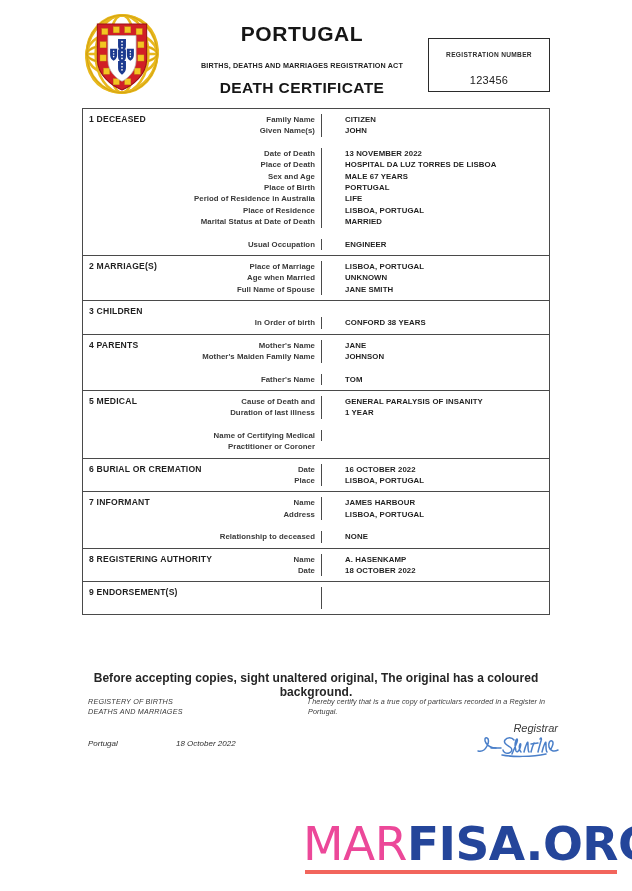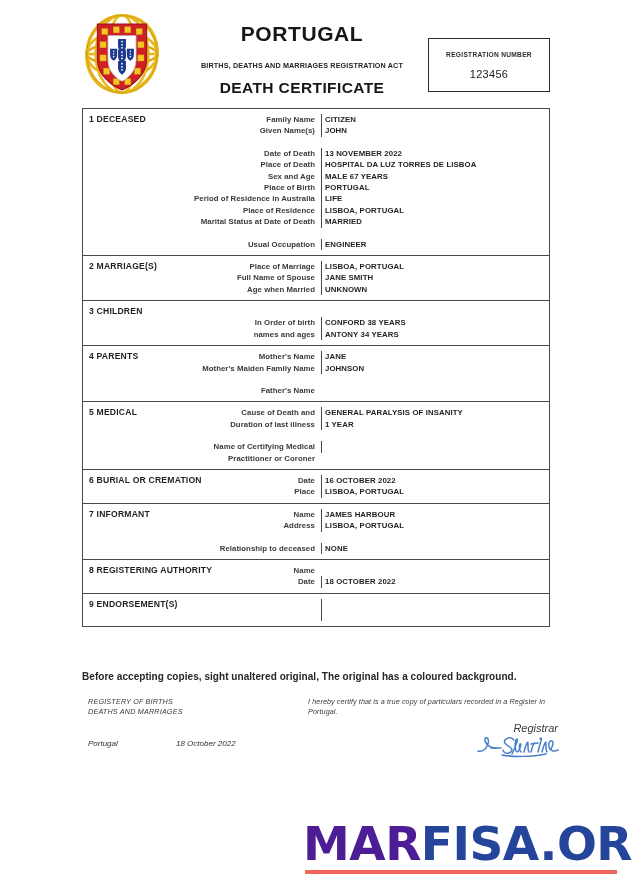--- a/index.html
+++ b/index.html
@@ -65,21 +65,21 @@
   .regbox-label {
     font-size: 6.6px;
     font-weight: bold;
     letter-spacing: 0.3px;
     color: #2e2e2e;
     margin-top: 12px;
   }
   .regbox-value {
     font-size: 11px;
     color: #1a1a1a;
-    margin-top: 10px;
+    margin-top: 16px;
     letter-spacing: 0.3px;
   }
 
   
   .cert-table {
     position: absolute;
     left: 82px; top: 108px;
     width: 468px;
     border: 1px solid #4a4a4a;
     border-bottom: none;
@@ -113,21 +113,21 @@
     text-align: right;
     padding-right: 6px;
     font-size: 7.8px;
     font-weight: bold;
     color: #3a3a3a;
     line-height: 11.4px;
     letter-spacing: 0.05px;
   }
   .row-value {
     flex: 1 1 auto;
-    padding-left: 3px;
+    padding-left: 23px;
     border-left: 1px solid #4a4a4a;
     font-size: 7.8px;
     font-weight: bold;
     color: #1f1f1f;
     line-height: 11.4px;
     letter-spacing: 0.1px;
     align-self: stretch;
   }
   .row-value.blank { color: transparent; }
   .sec-spacer {
@@ -135,21 +135,22 @@
     min-height: 11px;
   }
   .sec-spacer .sp-l { width: 238px; flex: 0 0 238px; }
   .sec-spacer .sp-r { flex: 1 1 auto; border-left: 1px solid #4a4a4a; }
 
   
   .disclaimer {
     position: absolute;
     left: 82px; top: 671px;
     width: 468px;
-    font-size: 10px;
+    text-align: center;
+    font-size: 12px;
     font-weight: bold;
     color: #262626;
     letter-spacing: 0.05px;
   }
   .footer {
     position: absolute;
     left: 88px; top: 697px;
     width: 470px;
     height: 70px;
   }
@@ -205,21 +206,21 @@
     left: 303px; top: 818px;
     width: 318px; height: 62px;
   }
   .logo-text {
     font-family: "DejaVu Sans", sans-serif;
     font-size: 47px;
     line-height: 52px;
     letter-spacing: -0.5px;
     white-space: nowrap;
   }
-  .logo-mar { color: #4c1d95; font-weight: bold; }
+  .logo-mar { color: #ec4899; font-weight: normal; }
   .logo-fisa { color: #24459a; font-weight: bold; }
   .logo-rule {
     position: absolute;
     left: 2px; top: 52px;
     width: 312px; height: 4px;
     background: #f2655c;
   }
 </style>
 </head>
 <body>
@@ -346,55 +347,52 @@
       </div>
     </div>
     <div class="section">
       <div class="sec-title">2 MARRIAGE(S)</div>
       <div class="rows">
         <div class="row">
           <div class="row-label">Place of Marriage</div>
           <div class="row-value">LISBOA, PORTUGAL</div>
         </div>
         <div class="row">
+          <div class="row-label">Age when Married</div>
+          <div class="row-value">UNKNOWN</div>
+        </div>
+        <div class="row">
           <div class="row-label">Full Name of Spouse</div>
           <div class="row-value">JANE SMITH</div>
-        </div>
-        <div class="row">
-          <div class="row-label">Age when Married</div>
-          <div class="row-value">UNKNOWN</div>
         </div>
       </div>
     </div>
     <div class="section">
       <div class="sec-title">3 CHILDREN</div>
       <div class="rows">
         <div class="row gap">
           <div class="row-label">In Order of birth</div>
           <div class="row-value">CONFORD 38 YEARS</div>
         </div>
-        <div class="row">
-          <div class="row-label">names and ages</div>
-          <div class="row-value">ANTONY 34 YEARS</div>
-        </div>
       </div>
     </div>
     <div class="section">
       <div class="sec-title">4 PARENTS</div>
       <div class="rows">
         <div class="row">
           <div class="row-label">Mother's Name</div>
           <div class="row-value">JANE</div>
         </div>
         <div class="row">
           <div class="row-label">Mother's Maiden Family Name</div>
           <div class="row-value">JOHNSON</div>
         </div>
         <div class="row gap">
           <div class="row-label">Father's Name</div>
+          <div class="row-value">TOM</div>
         </div>
       </div>
     </div>
     <div class="section">
       <div class="sec-title">5 MEDICAL</div>
       <div class="rows">
         <div class="row">
           <div class="row-label">Cause of Death and</div>
           <div class="row-value">GENERAL PARALYSIS OF INSANITY</div>
         </div>
@@ -439,20 +437,21 @@
           <div class="row-label">Relationship to deceased</div>
           <div class="row-value">NONE</div>
         </div>
       </div>
     </div>
     <div class="section">
       <div class="sec-title">8 REGISTERING AUTHORITY</div>
       <div class="rows">
         <div class="row">
           <div class="row-label">Name</div>
+          <div class="row-value">A. HASENKAMP</div>
         </div>
         <div class="row">
           <div class="row-label">Date</div>
           <div class="row-value">18 OCTOBER 2022</div>
         </div>
       </div>
     </div>
     <div class="section">
       <div class="sec-title">9 ENDORSEMENT(S)</div>
       <div class="rows">

